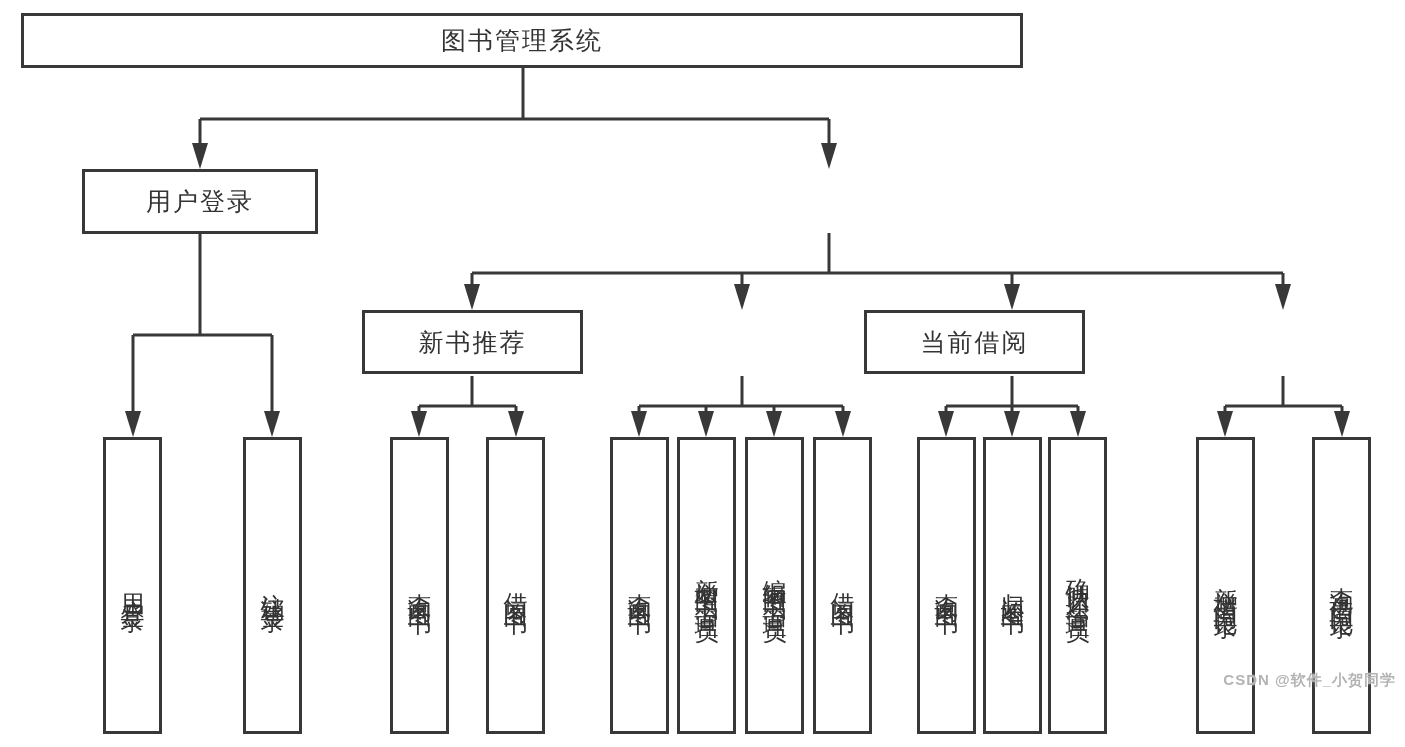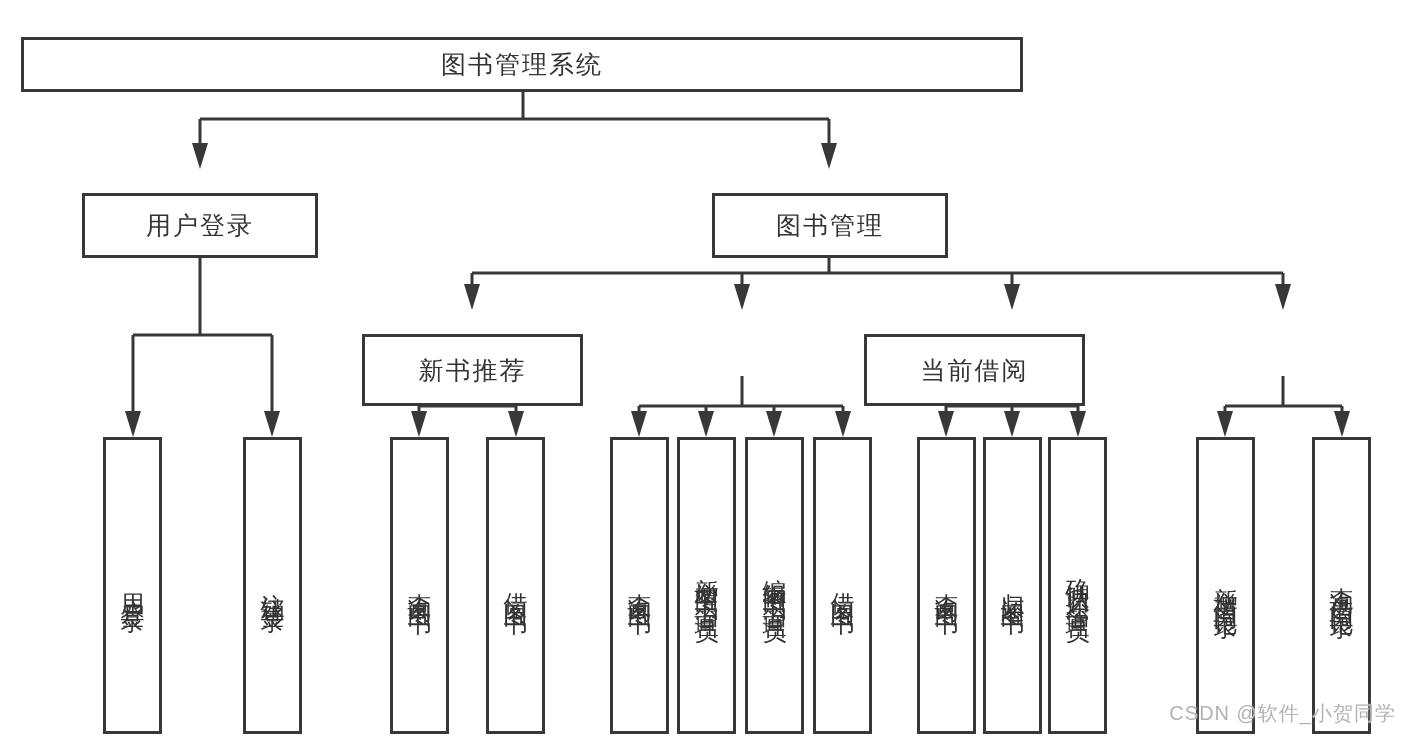--- a/index.html
+++ b/index.html
@@ -36,31 +36,30 @@
 
   .box {
     position: absolute;
     box-sizing: border-box;
     border: 3px solid var(--line, #383838);
     background: #ffffff;
     display: flex;
     align-items: center;
     justify-content: center;
     color: var(--text, #333333);
-    margin-top: 24px;
   }
   .box .lbl {
     font-size: 25px;
     letter-spacing: 2px;
     white-space: nowrap;
   }
 
   .root-box  { left: 21px;  top: 13px;  width: 1002px; height: 55px; }
   .l2-box    { top: 169px;  width: 236px; height: 65px; }
-  .l3-box    { top: 310px;  width: 221px; height: 72px; }
+  .l3-box    { top: 310px;  width: 221px; height: 64px; }
 
   .leaf {
     position: absolute;
     top: 437px;
     width: 59px;
     height: 297px;
     box-sizing: border-box;
     border: 3px solid var(--line, #383838);
     background: #ffffff;
     display: flex;
@@ -73,27 +72,28 @@
     text-orientation: mixed;
     font-size: 24px;
     line-height: 1.0;
     letter-spacing: 6px;
     white-space: nowrap;
   }
 
   .watermark {
     position: absolute;
     right: 9px;
-    top: 700px;
-    font-size: 20px;
+    top: 671px;
+    font-size: 15px;
     letter-spacing: 1px;
     color: var(--watermark, #b3b3b3);
     text-shadow: 0 0 2px #ffffff;
     white-space: nowrap;
     z-index: 10;
+    font-weight: bold;
   }
 </style>
 </head>
 <body>
 
 <div class="canvas">
 
   <svg class="connector" viewBox="0 0 1405 747" xmlns="http://www.w3.org/2000/svg">
     <g>
 
@@ -137,23 +137,20 @@
     </g>
   </svg>
 
   <div class="box root-box">
     <span class="lbl">图书管理系统</span>
   </div>
 
   <div class="box l2-box" style="left:82px">
     <span class="lbl">用户登录</span>
   </div>
-  <div class="box l2-box" style="left:712px">
-    <span class="lbl">图书管理</span>
-  </div>
 
   <div class="box l3-box" style="left:362px">
     <span class="lbl">新书推荐</span>
   </div>
   <div class="box l3-box" style="left:864px">
     <span class="lbl">当前借阅</span>
   </div>
 
   <div class="leaf" style="left:103px">
     <span class="vtext">用户登录</span>

